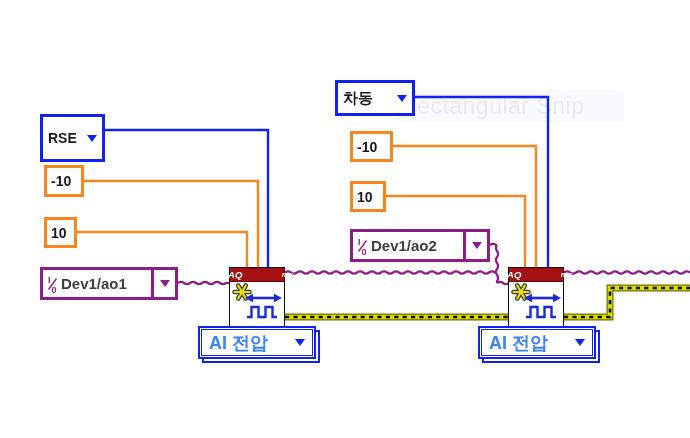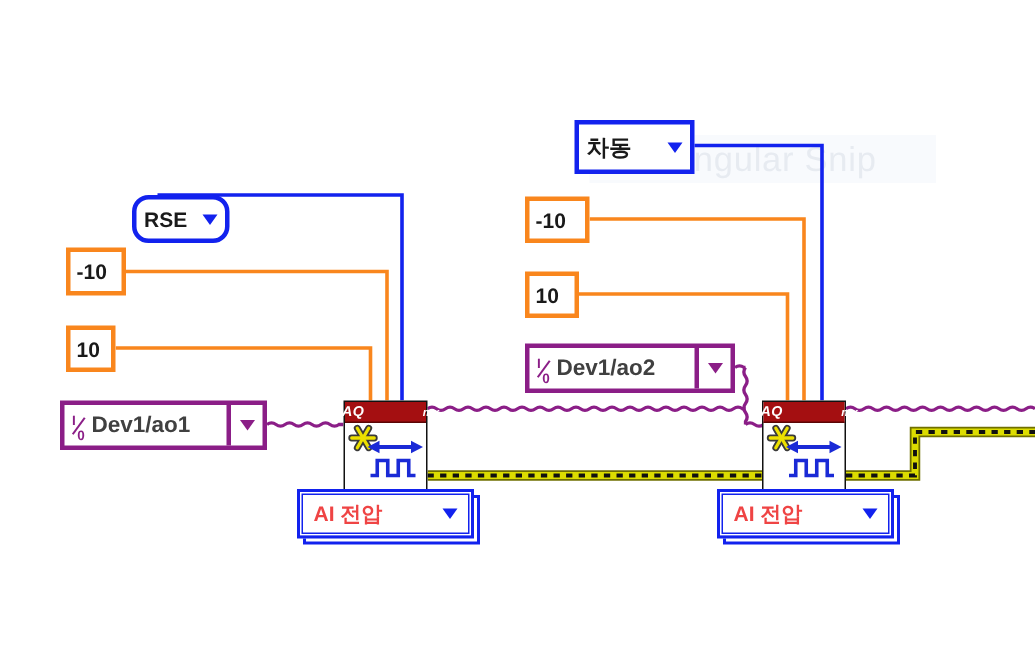--- a/index.html
+++ b/index.html
@@ -13,21 +13,21 @@
     background:#f8fafd; display:flex; align-items:center;
   }
   .watermark-text {
     color:#e7ebf1; font-size:23px; font-weight:300; letter-spacing:.5px;
     padding-left:7px; white-space:nowrap;
   }
   
   svg.wires { position:absolute; left:0; top:0; pointer-events:none; }
   
   .box { position:absolute; background:#fff; display:flex; align-items:center; box-sizing:border-box; }
-  .enum-const  { border:3px solid #1222ee; padding:0 5px; gap:6px; justify-content:space-between;margin-left:48px; }
+  .enum-const  { border:3px solid #1222ee; padding:0 5px; gap:6px; justify-content:space-between; }
   .num-const   { border:3px solid #f9861d; padding:0 4px; }
   .io-const    { border:3px solid #8b1e87; padding:0 0 0 3px; }
   .const-text  { font-size:14px; font-weight:600; color:#1a1a1a; white-space:nowrap; }
   .io-text     { font-size:15px; font-weight:600; color:#404040; white-space:nowrap; flex:1; padding:0 2px; }
   .tri-down-blue {
     width:0; height:0; border-left:5.5px solid transparent;
     border-right:5.5px solid transparent; border-top:7px solid #1222ee; flex:0 0 auto;
   }
   .io-arrow {
     align-self:stretch; display:flex; align-items:center; justify-content:center;
@@ -51,21 +51,21 @@
   .daq-header .sub  { font-size:7.5px;padding-left:39px; }
   .daq-body { flex:1; position:relative; }
   
   .combo {
     position:absolute; width:118px; height:33px; background:#fff; box-sizing:border-box;
     border:2px solid #1222ee; display:flex; align-items:center; justify-content:space-between;
     padding:0 9px;
     box-shadow: inset 0 0 0 1px #ffffff, inset 0 0 0 2px #1222ee,
                 4px 4px 0 -2px #ffffff, 4px 4px 0 0 #1222ee;
   }
-  .combo-text { font-size:14px; font-weight:600; color:#ef4444; white-space:nowrap; }
+  .combo-text { font-size:18px; font-weight:600; color:#3b82f6; white-space:nowrap; }
 </style>
 </head>
 <body>
 
 <div id="canvas">
 
   <div class="watermark-band">
     <span class="watermark-text">Rectangular Snip</span>
   </div>
 
@@ -91,21 +91,21 @@
     <g id="g-error">
         <path d="M285 317 H508" fill="none" stroke="#6f6f00" stroke-width="7"></path>
         <path d="M285 317 H508" fill="none" stroke="#dcdc00" stroke-width="4.6"></path>
         <path d="M285 317 H508" fill="none" stroke="#101010" stroke-width="2.6" stroke-dasharray="4.2 4.2"></path>
         <path d="M564 317 H610 V288 H690" fill="none" stroke="#6f6f00" stroke-width="7"></path>
         <path d="M564 317 H610 V288 H690" fill="none" stroke="#dcdc00" stroke-width="4.6"></path>
         <path d="M564 317 H610 V288 H690" fill="none" stroke="#101010" stroke-width="2.6" stroke-dasharray="4.2 4.2"></path>
       </g>
   </svg>
 
-  <div class="box enum-const" style="left:40px; top:130px; width:65px; height:32px;border-radius:11px;">
+  <div class="box enum-const" style="left:40px; top:114px; width:65px; height:48px;">
     <span class="const-text">RSE</span>
     <span class="tri-down-blue"></span>
   </div>
 
   <div class="box num-const" style="left:44px; top:165px; width:40px; height:32px;">
     <span class="const-text">-10</span>
   </div>
 
   <div class="box num-const" style="left:44px; top:217px; width:33px; height:31px;">
     <span class="const-text">10</span>

